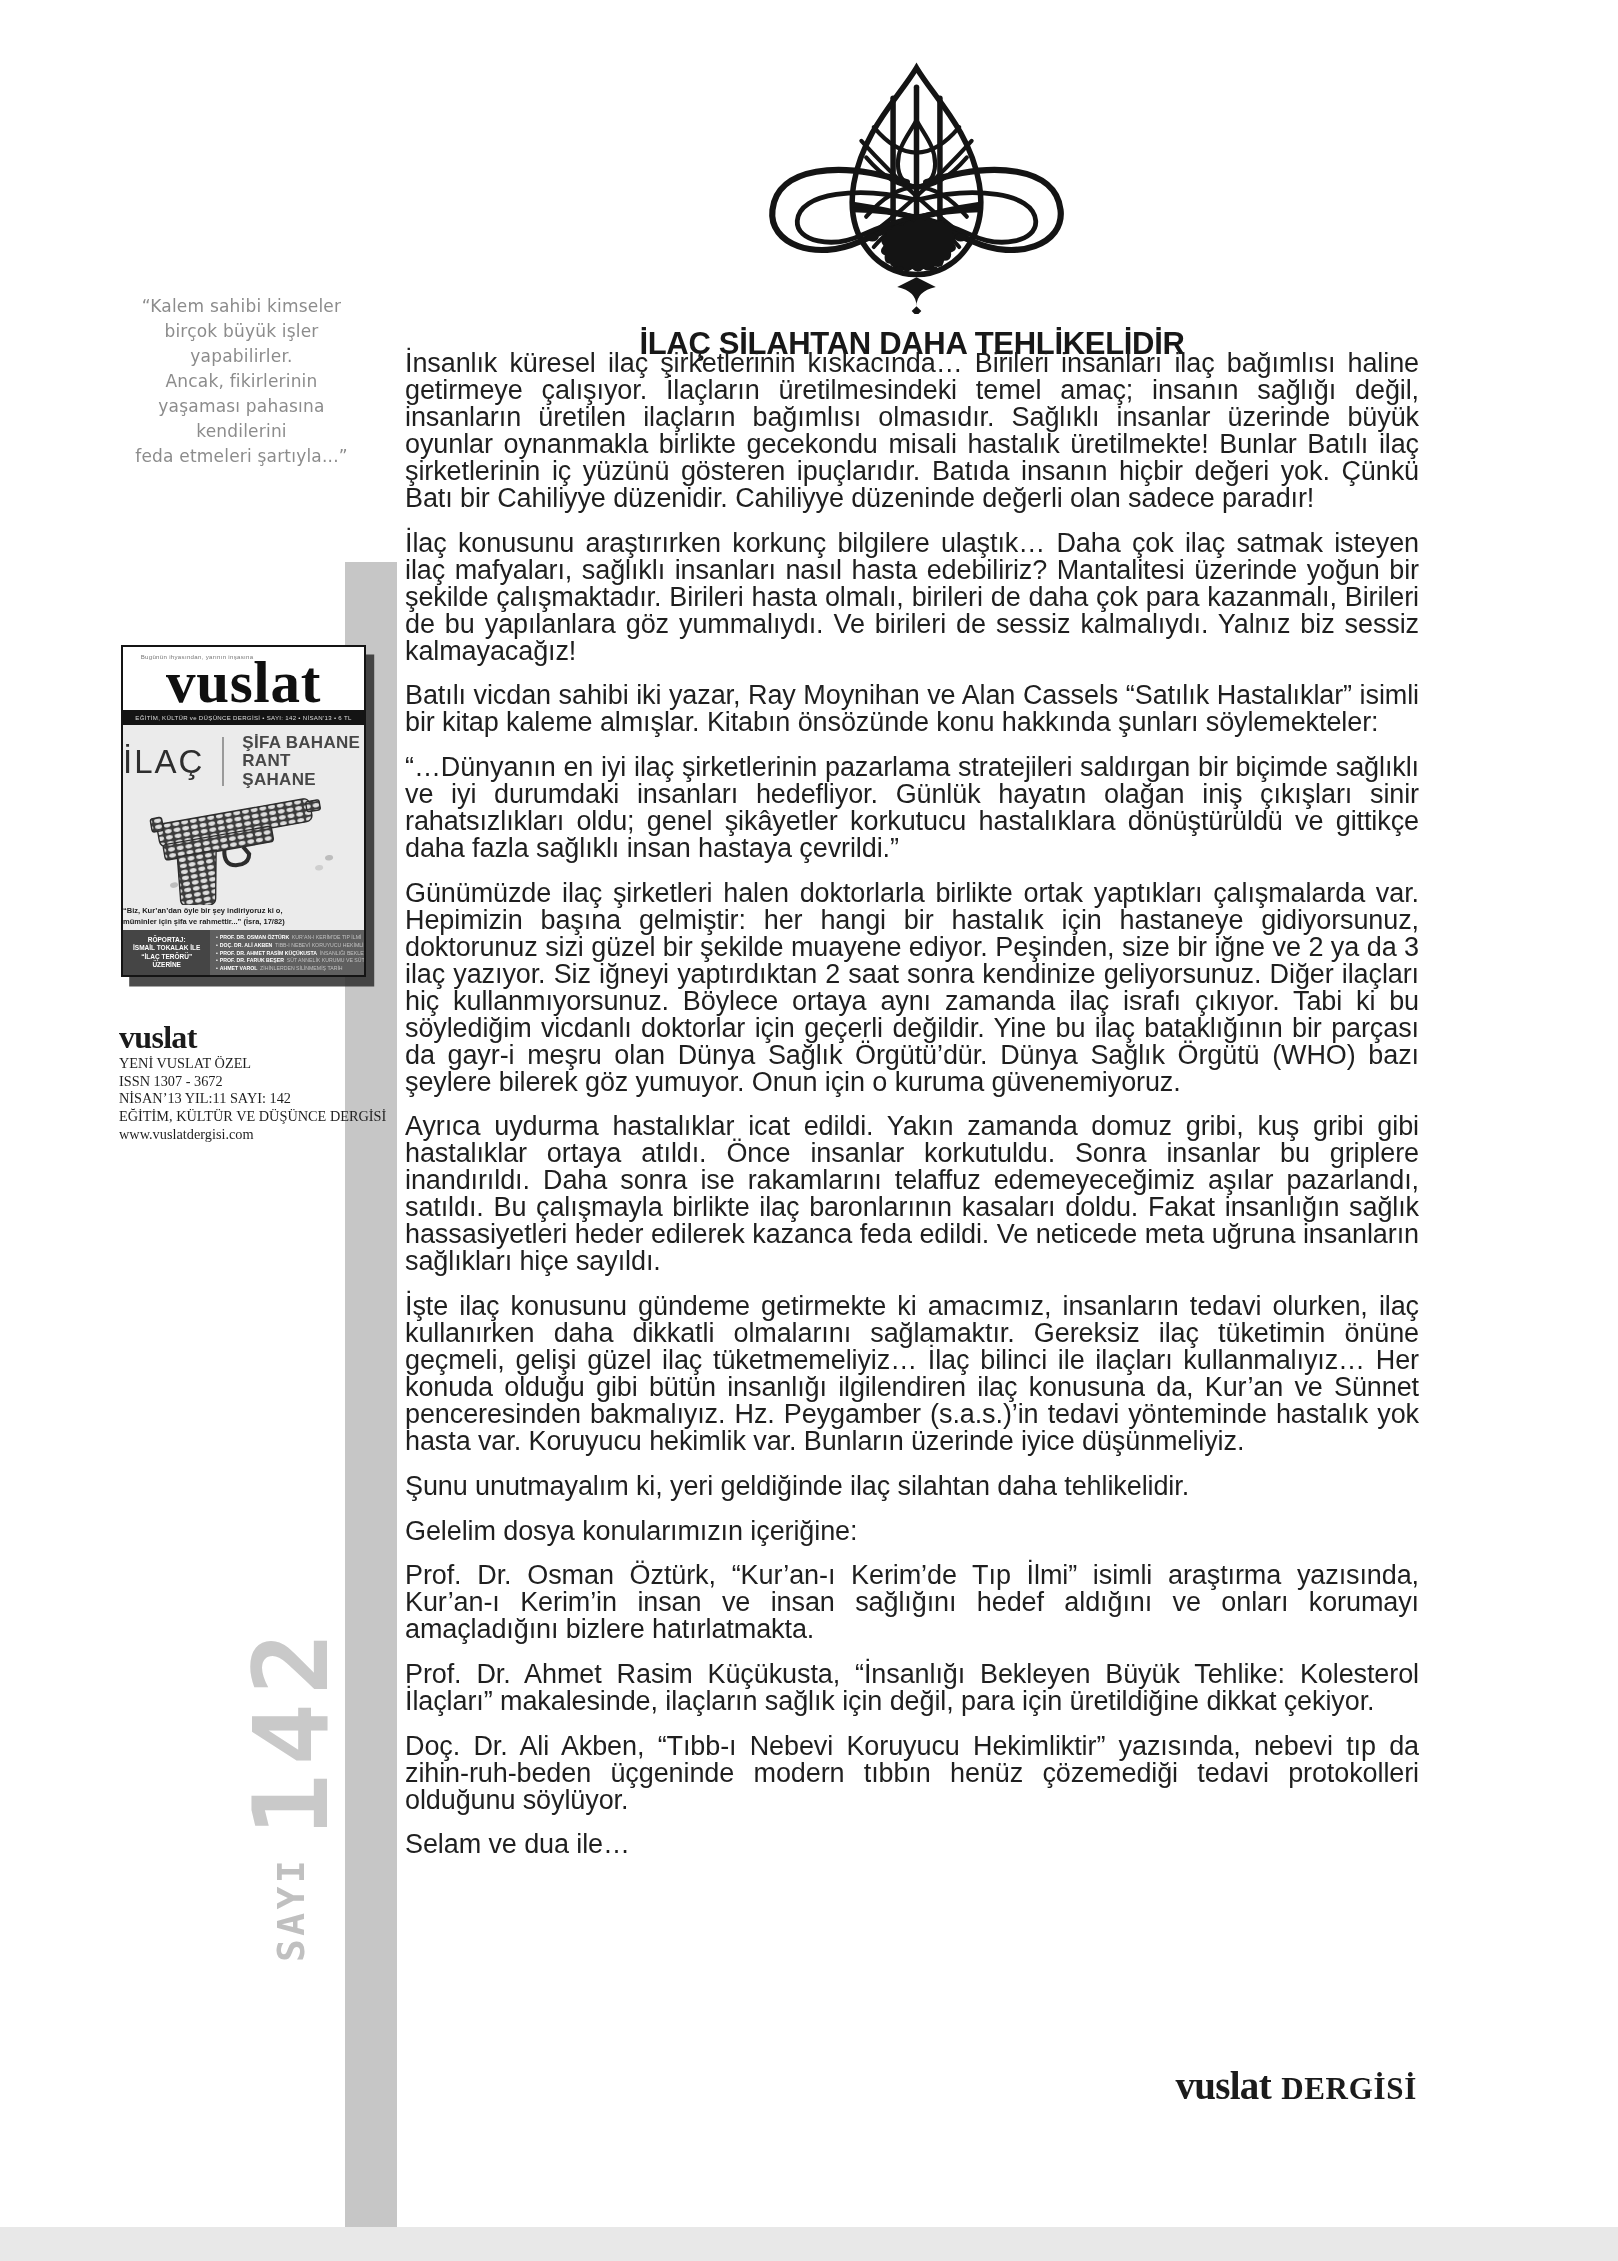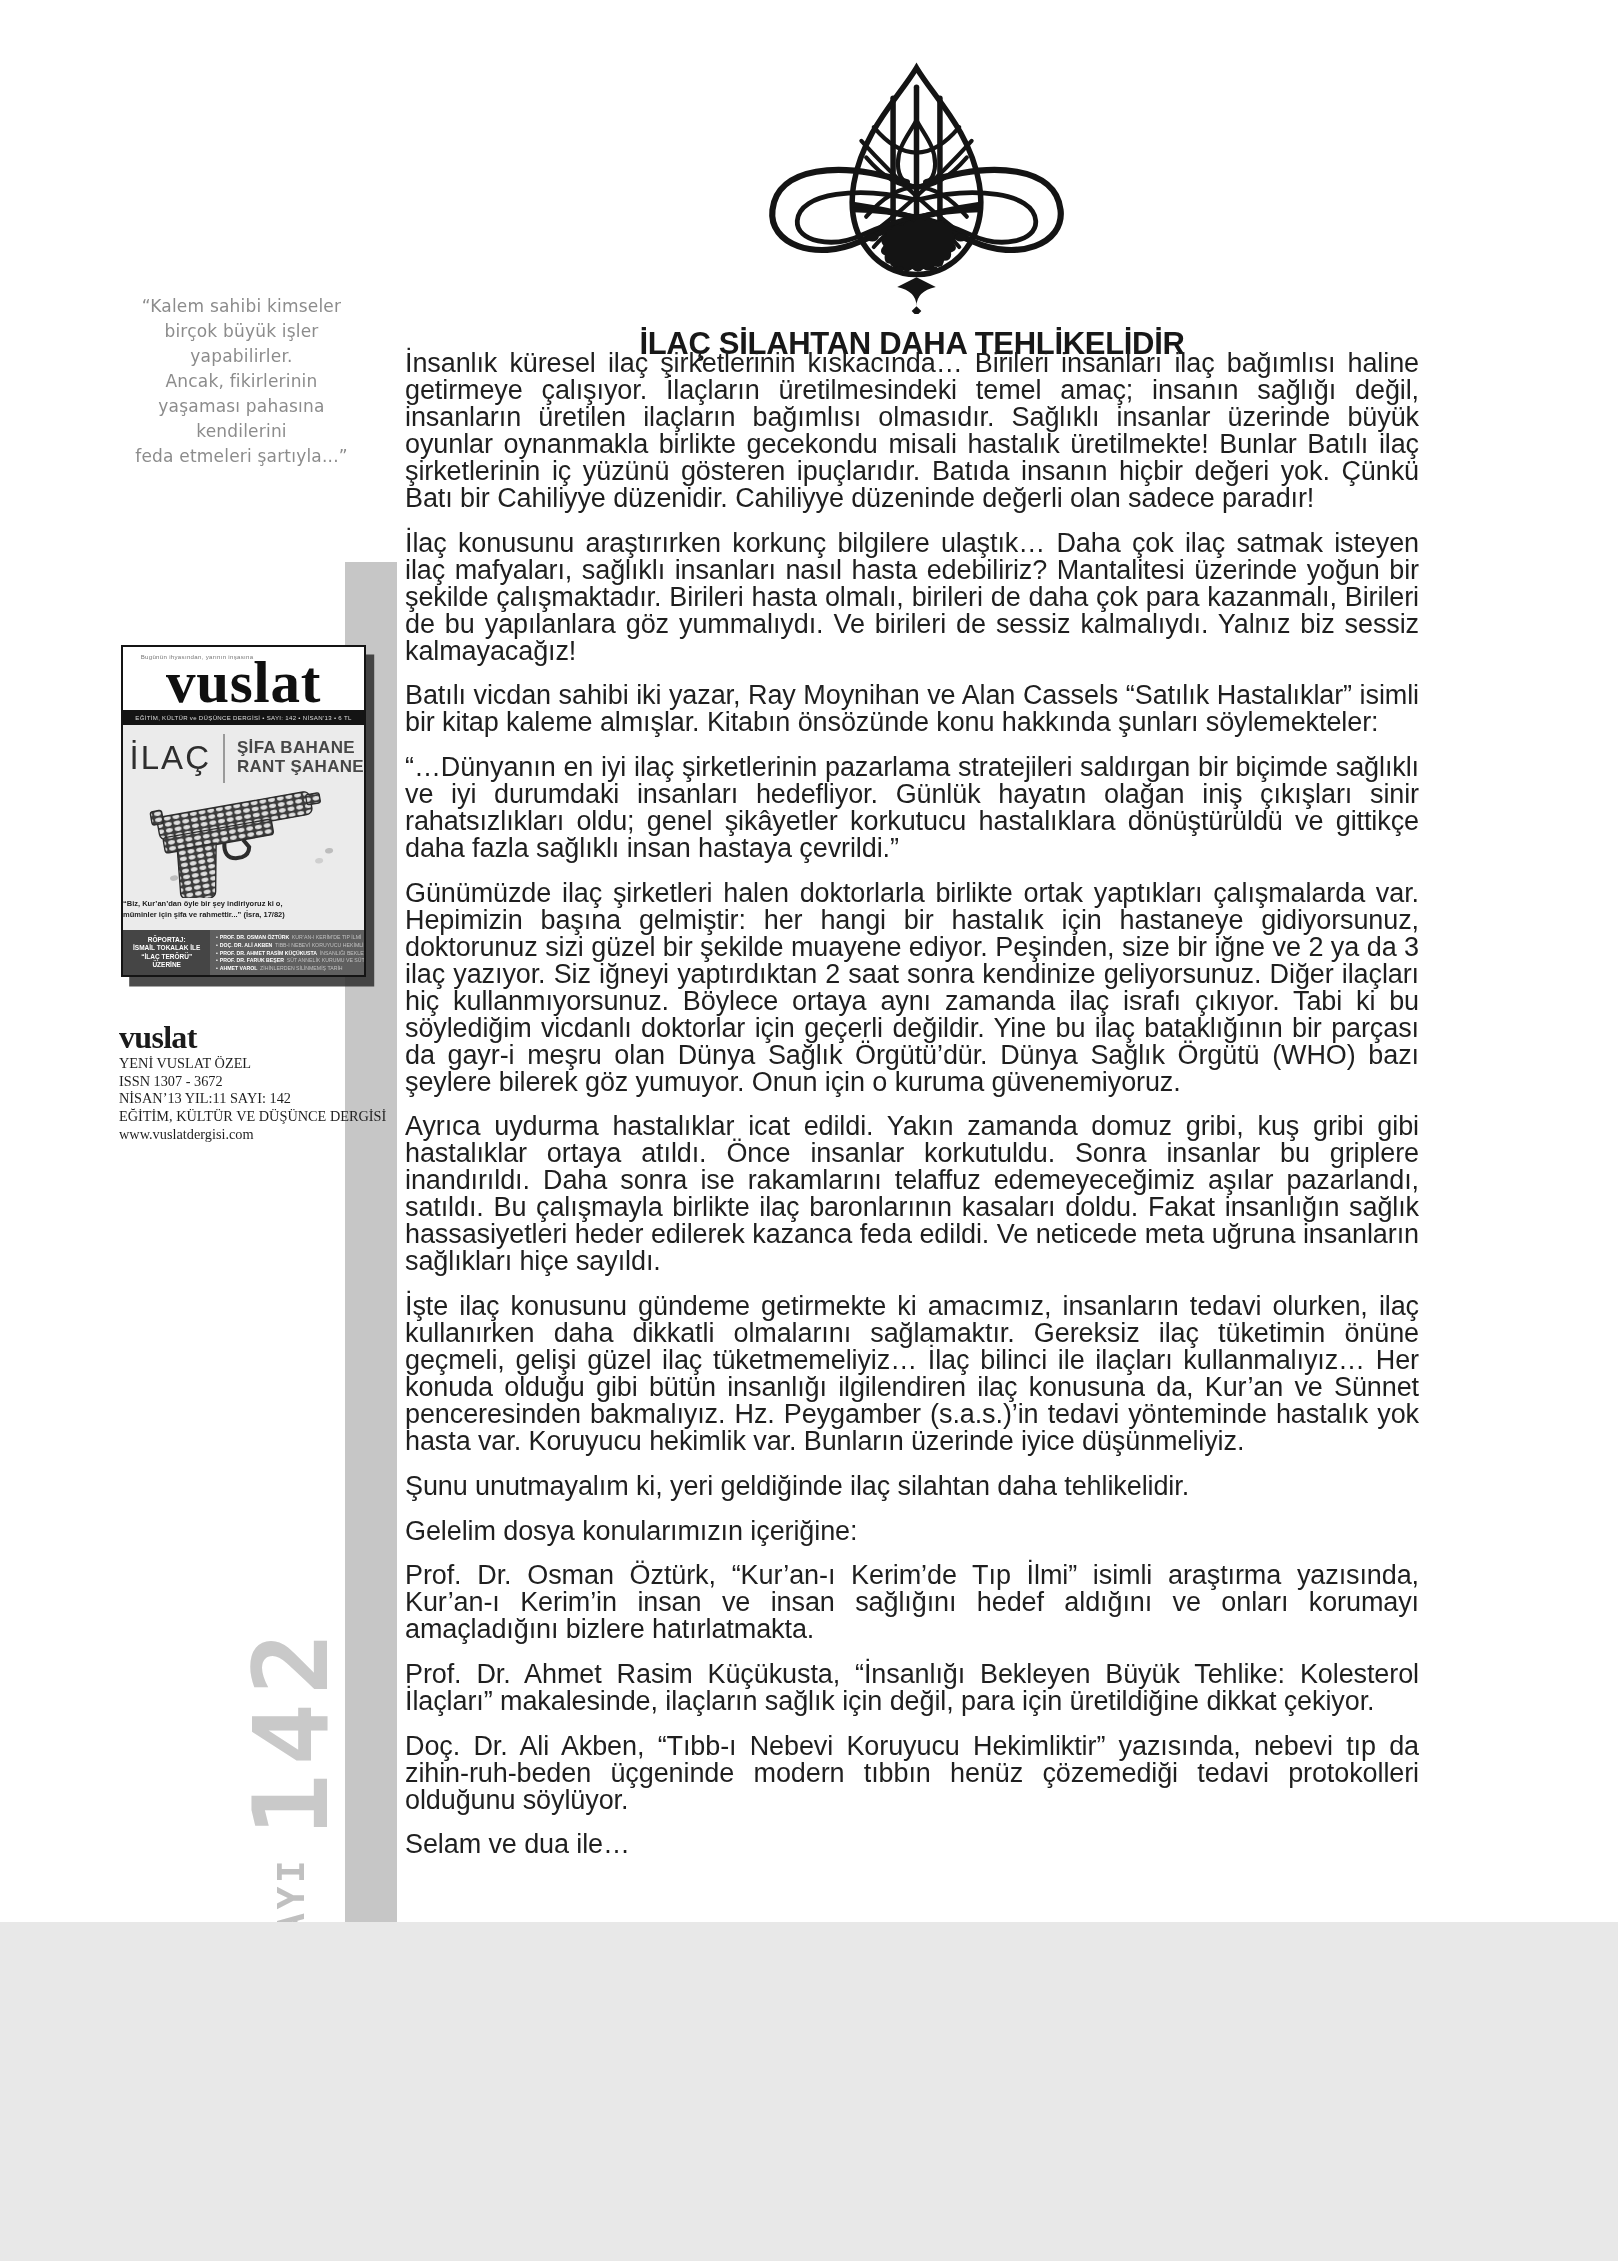--- a/index.html
+++ b/index.html
@@ -1,18 +1,18 @@
 <!DOCTYPE html>
 <html lang="tr" style="font-size:11px"><head>
 <meta charset="utf-8">
 <style>
   html,body{margin:0;padding:0;background:#e8e8e8;}
   .page{
     position:relative;
-    width:1618px;height:1922px;
+    width:1618px;height:2227px;
     margin:0 auto;
     background:#ffffff;
     font-family:"Liberation Sans",sans-serif;
     color:#1f1f1f;
     overflow:hidden;
   }
   
   .emblem{position:absolute;left:758px;top:56px;width:317px;height:258px;}
   
   .pull-quote{
@@ -36,21 +36,21 @@
   .cover-logo{
     font-family:"Liberation Serif",serif;font-weight:700;
     font-size:59px;line-height:.92;text-align:center;color:#101010;
     letter-spacing:0.7px;margin-top:-4.1px;
   }
   .cover-strip{
     background:#141414;color:#dcdcdc;height:15px;line-height:15px;
     font-size:6.1px;text-align:center;letter-spacing:0.3px;white-space:nowrap;
   }
   .cover-main{background:#ebebeb;flex:1;display:flex;flex-direction:column;}
-  .cover-topic-row{display:flex;justify-content:flex-end;align-items:center;gap:12px;padding-top:8.9px;}
+  .cover-topic-row{display:flex;justify-content:flex-start;align-items:center;gap:18px;padding-top:8.9px;}
   .cover-topic{font-size:33px;color:#2e2e2e;letter-spacing:2px;font-weight:400;}
   .cover-topic-divider{width:2px;height:49px;background:#9a9a9a;}
   .cover-headline{font-size:17px;font-weight:800;color:#474747;line-height:1.1;letter-spacing:0.3px;}
   .cover-gun{margin:1.4px auto 0;display:block;}
   .cover-verse{
     font-size:7.5px;font-weight:600;color:#1c1c1c;text-align:left;
     line-height:1.4;white-space:pre-line;margin-top:1.4px;
   }
   .cover-footer{margin-top:auto;height:45px;background:#5f5f5f;display:flex;align-items:stretch;}
   .cover-interview{

